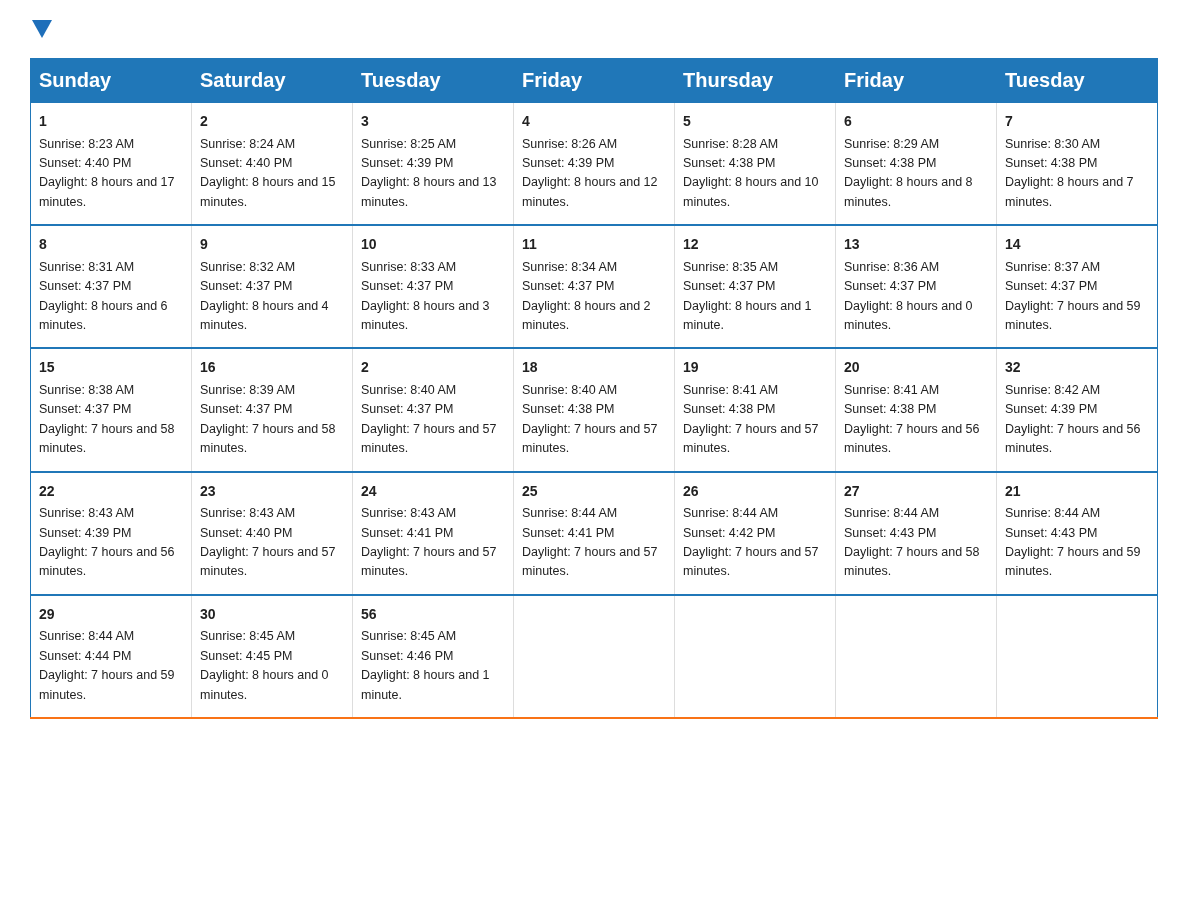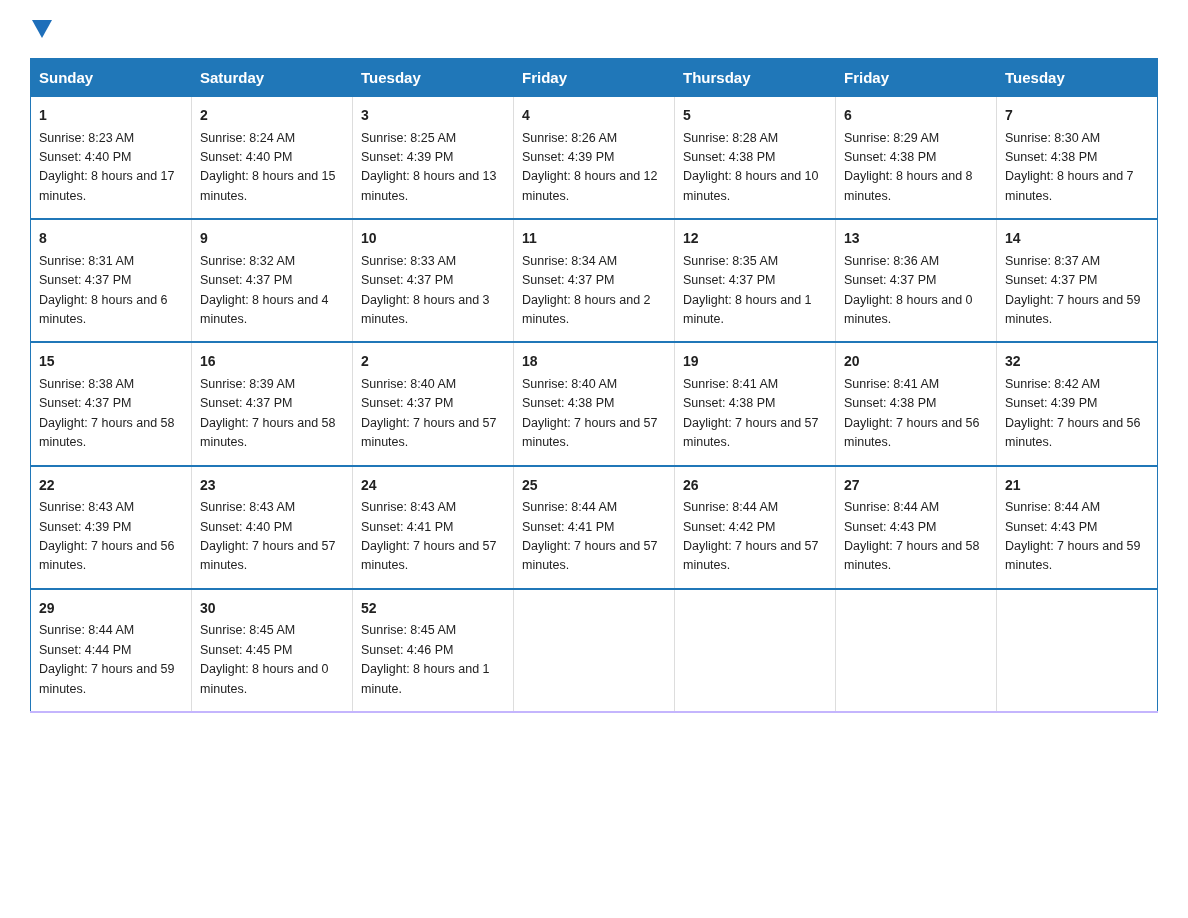--- a/index.html
+++ b/index.html
@@ -55,21 +55,21 @@
       border-collapse: collapse;
       table-layout: fixed;
     }
     thead tr {
       background: #2077b8;
       color: #fff;
     }
     thead th {
       padding: 10px 8px;
       text-align: left;
-      font-size: 15px;
+      font-size: 20px;
       font-weight: bold;
       border: 1px solid #2077b8;
     }
     tbody tr {
       border-bottom: 2px solid #2077b8;
     }
     tbody td {
       padding: 8px 8px 12px 8px;
       vertical-align: top;
       font-size: 12.5px;
@@ -84,21 +84,21 @@
     .day-number {
       font-size: 14px;
       font-weight: bold;
       display: block;
       margin-bottom: 2px;
     }
     .cell-empty {
       background: #fff;
     }
     tbody tr:last-child {
-      border-bottom: 2px solid #c4b5fd;
+      border-bottom: 2px solid #f97316;
       margin-top: 44px;
     }
   </style>
 </head>
 <body>
 
 <div class="header">
   <div class="logo">
     <div class="logo-text">
       <span class="logo-general"></span>
@@ -157,20 +157,20 @@
         <td><span class="day-number">23</span>Sunrise: 8:43 AM<br>Sunset: 4:40 PM<br>Daylight: 7 hours and 57 minutes.</td>
         <td><span class="day-number">24</span>Sunrise: 8:43 AM<br>Sunset: 4:41 PM<br>Daylight: 7 hours and 57 minutes.</td>
         <td><span class="day-number">25</span>Sunrise: 8:44 AM<br>Sunset: 4:41 PM<br>Daylight: 7 hours and 57 minutes.</td>
         <td><span class="day-number">26</span>Sunrise: 8:44 AM<br>Sunset: 4:42 PM<br>Daylight: 7 hours and 57 minutes.</td>
         <td><span class="day-number">27</span>Sunrise: 8:44 AM<br>Sunset: 4:43 PM<br>Daylight: 7 hours and 58 minutes.</td>
         <td><span class="day-number">21</span>Sunrise: 8:44 AM<br>Sunset: 4:43 PM<br>Daylight: 7 hours and 59 minutes.</td>
       </tr>
       <tr>
         <td><span class="day-number">29</span>Sunrise: 8:44 AM<br>Sunset: 4:44 PM<br>Daylight: 7 hours and 59 minutes.</td>
         <td><span class="day-number">30</span>Sunrise: 8:45 AM<br>Sunset: 4:45 PM<br>Daylight: 8 hours and 0 minutes.</td>
-        <td><span class="day-number">52</span>Sunrise: 8:45 AM<br>Sunset: 4:46 PM<br>Daylight: 8 hours and 1 minute.</td>
+        <td><span class="day-number">56</span>Sunrise: 8:45 AM<br>Sunset: 4:46 PM<br>Daylight: 8 hours and 1 minute.</td>
         <td class="cell-empty"></td>
         <td class="cell-empty"></td>
         <td class="cell-empty"></td>
         <td class="cell-empty"></td>
       </tr>
     </tbody>
 </table>
 
 </body></html>

